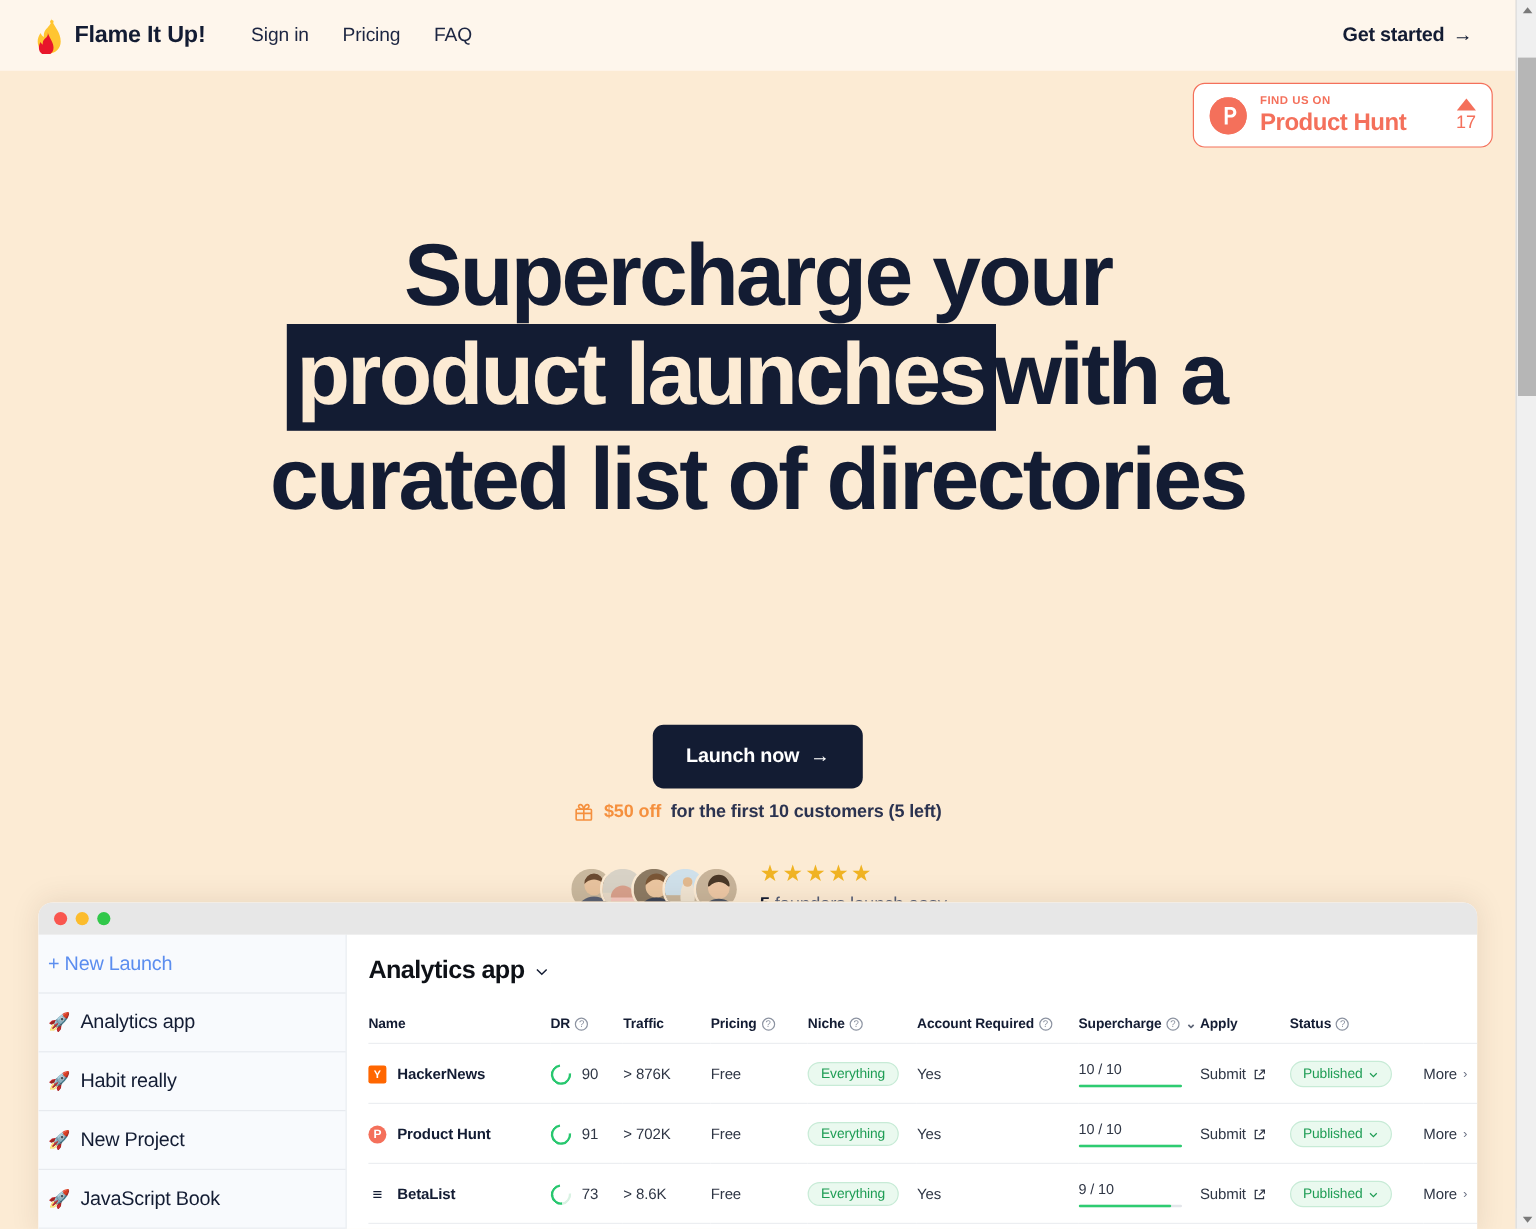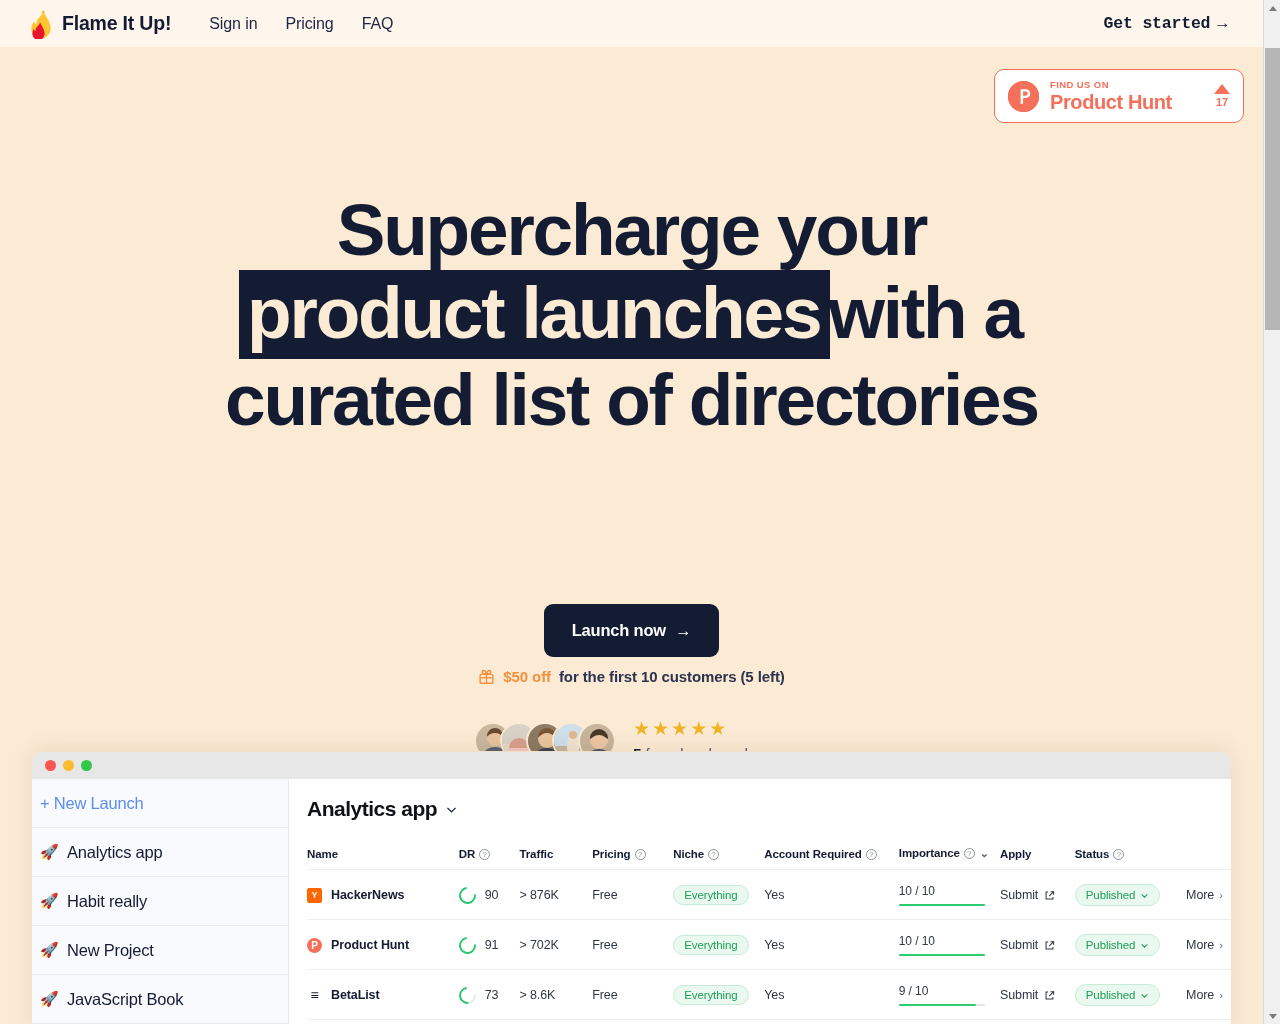--- a/index.html
+++ b/index.html
@@ -25,38 +25,38 @@
   }
   .sb-btn.top .sb-arrow { transform: translate(-50%, -60%); border-bottom: 5px solid #7A7A7A; }
   .sb-btn.bot .sb-arrow { transform: translate(-50%, -40%); border-top: 5px solid #7A7A7A; }
   .sb-thumb {
     position: absolute; left: 1px; top: 48px; width: 15px; height: 282px;
     background: #B6B6B6; border-radius: 0;
   }
 
   
   .navbar {
-    position: absolute; top: 0; left: 0; width: 1263px; height: 47px;
+    position: absolute; top: 0; left: 0; width: 1263px; height: 59px;
     background: #FEF6EC;
     display: flex; align-items: center; padding: 0 36px 0 30px;
     z-index: 20;
   }
   .brand { display: flex; align-items: center; gap: 10px; margin-right: 38px; }
   .flame-icon { width: 22px; height: 30px; position: relative; display:block; }
   .brand-name { font-size: 19.5px; font-weight: 700; color: #131C33; letter-spacing: -0.2px; }
   .nav-links { display: flex; align-items: center; gap: 28px; }
   .nav-link {
     font-size: 16px; color: #1C2541; text-decoration: none; font-weight: 400;
     letter-spacing: -0.1px; cursor: pointer;
   }
   .nav-spacer { flex: 1; }
   .get-started {
     font-size: 16.5px; font-weight: 700; color: #131C33; letter-spacing: -0.2px;
     display: flex; align-items: center; gap: 7px; cursor: pointer; background: none;
-    border: none; font-family: Liberation Mono, monospace;
+    border: none; font-family: Liberation Sans, sans-serif;
   }
 
   
   .hero {
     position: absolute; top: 59px; left: 0; width: 1263px; height: 692px;
     background: #FCEBD4; overflow: hidden;
   }
 
   
   .ph-badge {
@@ -76,21 +76,21 @@
   }
   .ph-text { flex: 1; line-height: 1; }
   .ph-kicker { font-size: 9.5px; font-weight: 700; color: #F4705B; letter-spacing: 0.4px; }
   .ph-title { font-size: 20px; font-weight: 700; color: #F4705B; letter-spacing: -0.4px; margin-top: 3px; }
   .ph-vote { text-align: center; color: #F4705B; line-height: 1; }
   .ph-caret {
     width: 0; height: 0; margin: 0 auto 3px;
     border-left: 8px solid transparent; border-right: 8px solid transparent;
     border-bottom: 10px solid #F4705B;
   }
-  .ph-count { font-size: 11px; font-weight: 700; }
+  .ph-count { font-size: 15px; font-weight: 400; }
 
   
   .headline {
     position: absolute; top: 130px; left: 0; width: 1263px;
     text-align: center; font-size: 73px; line-height: 1.11;
     font-weight: 700; color: #131C33; letter-spacing: -2.2px;
     padding: 0 90px;
   }
   .hl-mark {
     background: #131C33; color: #FCEBD4;
@@ -399,21 +399,21 @@
                 <span>DR</span><span class="th-q">?</span></th>
               <th>
                 <span>Traffic</span></th>
               <th>
                 <span>Pricing</span><span class="th-q">?</span></th>
               <th>
                 <span>Niche</span><span class="th-q">?</span></th>
               <th>
                 <span>Account Required</span><span class="th-q">?</span></th>
               <th>
-                <span>Importance</span><span class="th-q">?</span><span class="th-caret">⌄</span></th>
+                <span>Supercharge</span><span class="th-q">?</span><span class="th-caret">⌄</span></th>
               <th>
                 <span>Apply</span></th>
               <th>
                 <span>Status</span><span class="th-q">?</span></th>
               <th></th>
             </tr>
           </thead>
           <tbody>
 
             <tr>

